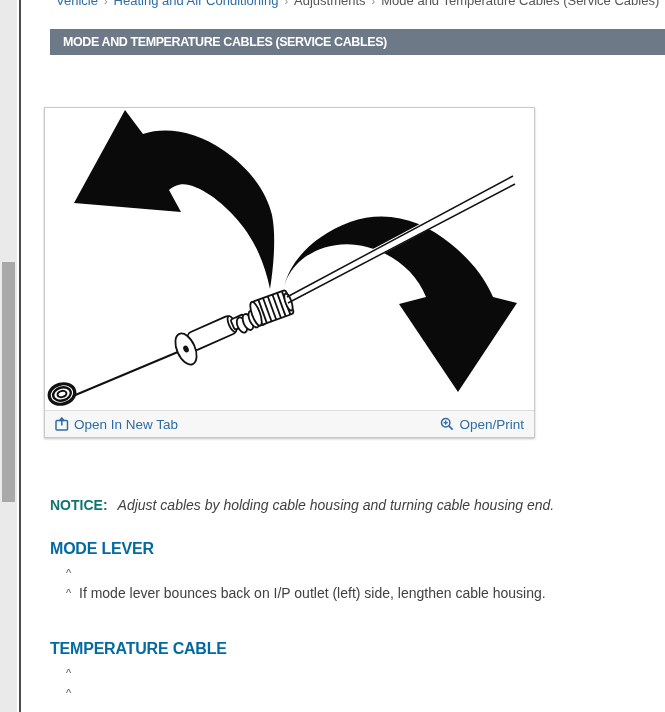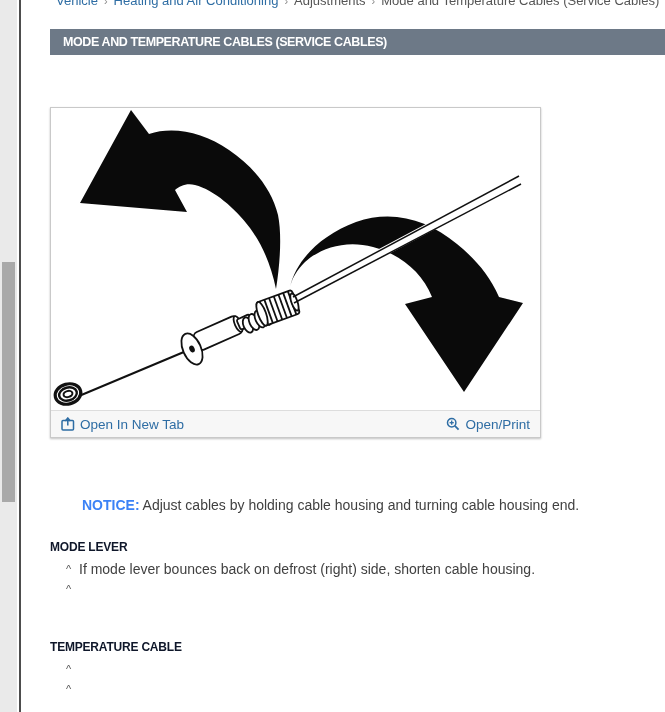--- a/index.html
+++ b/index.html
@@ -20,37 +20,37 @@
   .bc-link { color:#2e6da4; cursor:pointer; }
   .bc-sep { color:#8a8a8a; margin:0 6px; font-size:11px; }
   .bc-current { color:#555; }
 
   
   .title-bar { position:absolute; top:29px; left:29px; right:0; height:26px; background:#6d7987;
                color:#fff; font-weight:bold; font-size:12.5px; letter-spacing:-0.4px;
                line-height:26px; padding-left:13px; }
 
   
-  .figure-box { position:absolute; top:107px; left:29px; width:491px; border:1px solid #c9c9c9;
+  .figure-box { position:absolute; top:107px; left:23px; width:491px; border:1px solid #c9c9c9;
                 background:#fff; box-shadow:0 1px 2px rgba(0,0,0,.25); }
   .figure-image { width:489px; height:302px; background:#fff; overflow:hidden; }
   .figure-footer { height:27px; background:#f7f7f7; border-top:1px solid #ddd; display:flex;
                    align-items:center; justify-content:space-between; padding:0 10px; }
   .fig-link { display:flex; align-items:center; gap:5px; color:#2e6da4; font-size:13.5px;
               text-decoration:none; cursor:pointer; }
   .fig-link svg { display:block; }
 
   
   .notice { position:absolute; top:497px; left:29px; right:20px; font-size:14px; line-height:17px; color:#414141; }
-  .notice strong { color:#3b82f6;margin-left:32px; }
-  .notice span { margin-left:3px; }
+  .notice strong { color:#0f766e; }
+  .notice span { margin-left:10px;font-style:italic; }
   .tsection { position:absolute; left:29px; right:20px; }
   .sec-mode { top:540px; }
   .sec-temp { top:640px; }
-  .tsection h3 { font-size:12px; font-weight:bold; color:#0f172a; margin-bottom:8px; letter-spacing:-0.2px; }
+  .tsection h3 { font-size:16px; font-weight:bold; color:#0369a1; margin-bottom:8px; letter-spacing:-0.2px; }
   .bullet { display:flex; align-items:flex-start; padding-left:16px; margin-bottom:6px;
             font-size:14px; line-height:14px; color:#414141; }
   .marker { width:9px; font-size:11px; color:#555; flex:0 0 auto; margin-right:4px; }
 </style>
 </head>
 <body>
 
 <div class="viewport">
 
   <div class="scroll-track">
@@ -159,24 +159,24 @@
     </div>
 
     <p class="notice">
       <strong>NOTICE:</strong><span>Adjust cables by holding cable housing and turning cable housing end.</span>
     </p>
 
     <div class="tsection sec-mode">
       <h3>MODE LEVER</h3>
       <div class="bullet">
         <span class="marker">^</span>
-        <span>If mode lever bounces back on defrost (right) side, shorten cable housing.</span>
       </div>
       <div class="bullet">
         <span class="marker">^</span>
+        <span>If mode lever bounces back on I/P outlet (left) side, lengthen cable housing.</span>
       </div>
     </div>
 
     <div class="tsection sec-temp">
       <h3>TEMPERATURE CABLE</h3>
       <div class="bullet">
         <span class="marker">^</span>
       </div>
       <div class="bullet">
         <span class="marker">^</span>

